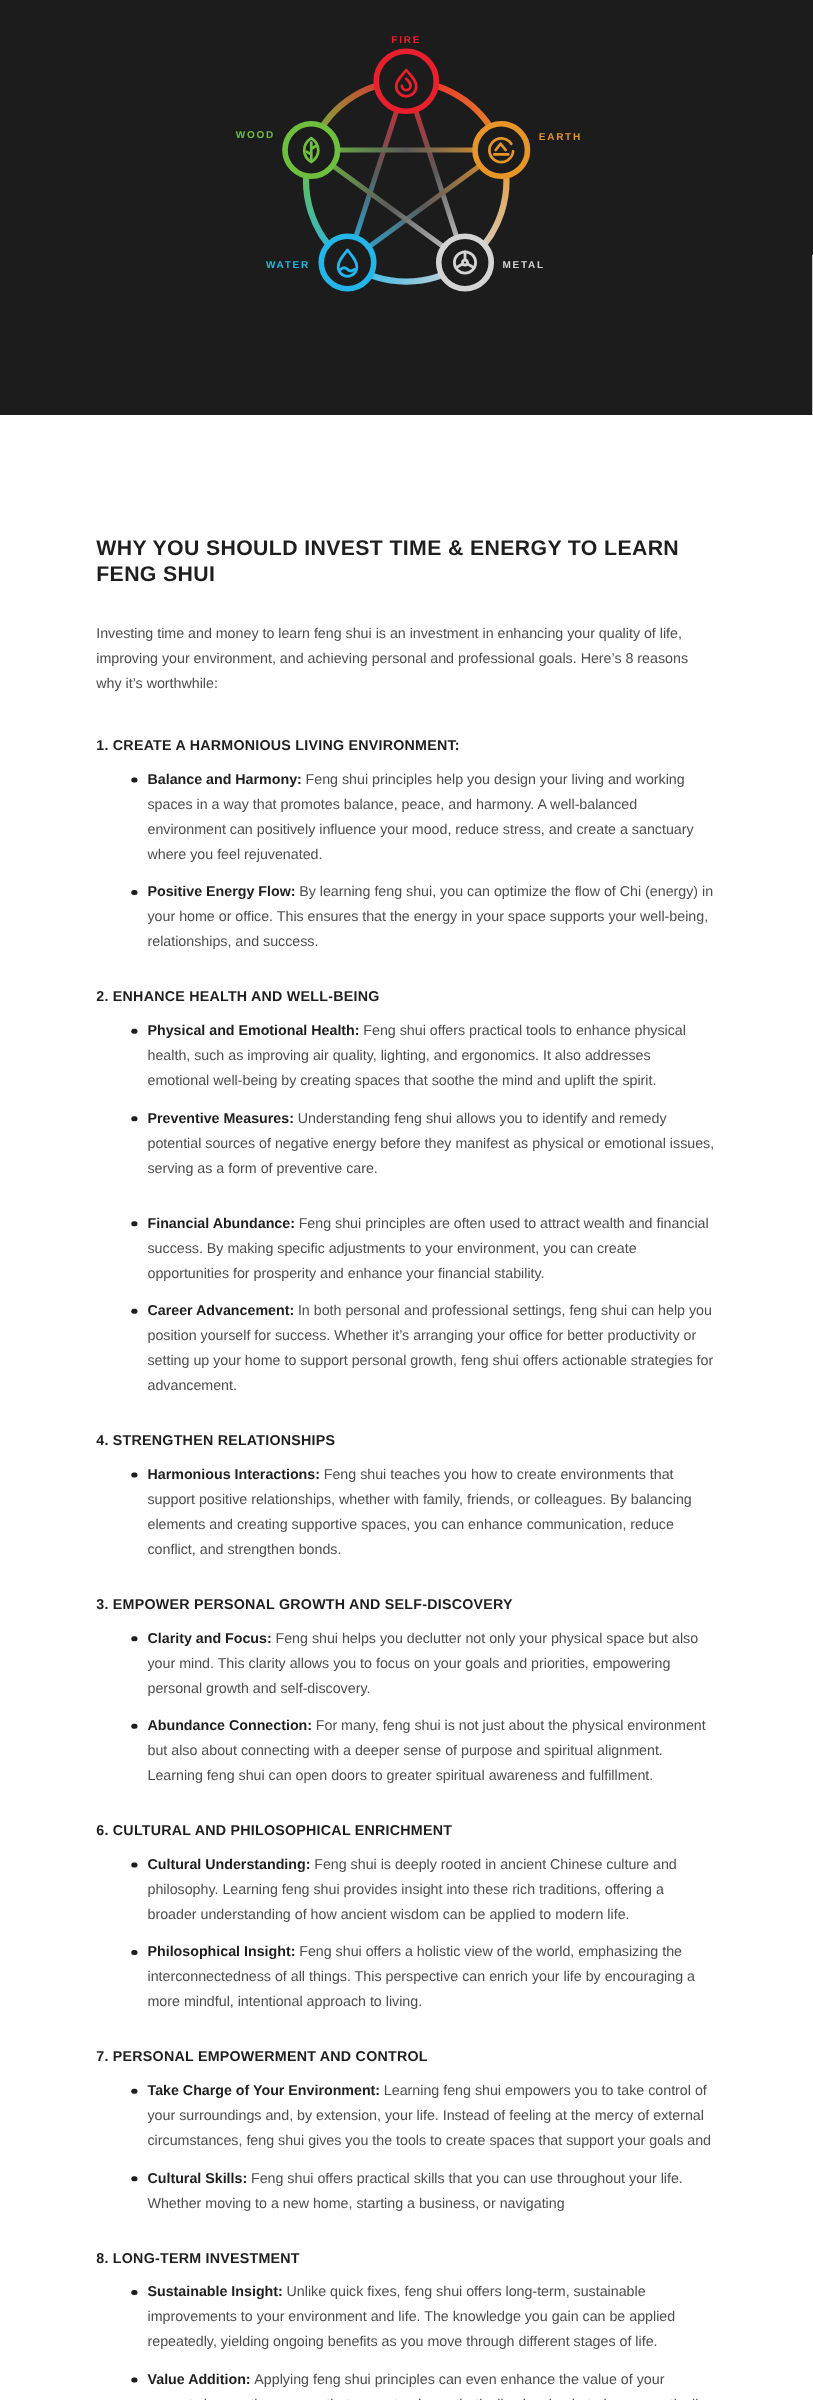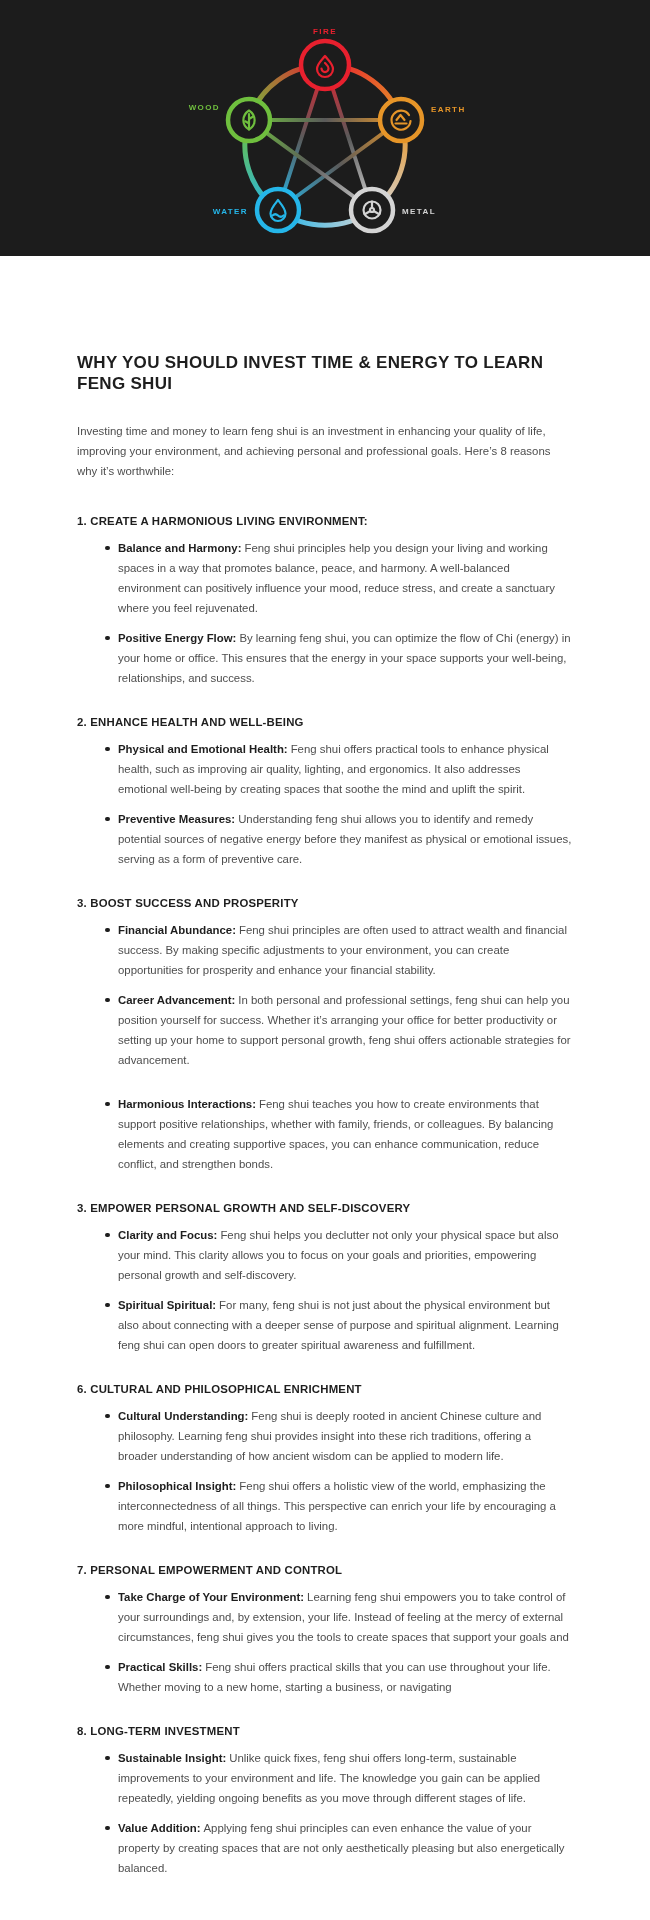--- a/index.html
+++ b/index.html
@@ -4,21 +4,21 @@
 <style>
   html, body { margin: 0; padding: 0; }
   body {
     width: 650px; height: 1920px; overflow: hidden;
     background: #ffffff;
     font-family: "Liberation Sans", sans-serif;
     -webkit-font-smoothing: antialiased;
   }
   
   .banner {
-    width: 650px; height: 256px;
+    width: 650px; height: 332px;
     background: #1c1c1c;
   }
   .banner svg { display: block; }
   .element-label {
     font-family: "Liberation Sans", sans-serif;
     font-size: 8px; font-weight: bold; letter-spacing: 1.4px;
   }
   
   .content {
     padding: 96px 77px 0 77px;
@@ -196,47 +196,47 @@
       <li>
         <span class="bullet-lead">Physical and Emotional Health:</span><span>Feng shui offers practical tools to enhance physical health, such as improving air quality, lighting, and ergonomics. It also addresses emotional well-being by creating spaces that soothe the mind and uplift the spirit.</span>
       </li>
       <li>
         <span class="bullet-lead">Preventive Measures:</span><span>Understanding feng shui allows you to identify and remedy potential sources of negative energy before they manifest as physical or emotional issues, serving as a form of preventive care.</span>
       </li>
     </ul>
   </section>
 
   <section class="section">
-    <h2 class="section-heading">3. BOOST SUCCESS AND PROSPERITY</h2>
     <ul class="bullets">
       <li>
         <span class="bullet-lead">Financial Abundance:</span><span>Feng shui principles are often used to attract wealth and financial success. By making specific adjustments to your environment, you can create opportunities for prosperity and enhance your financial stability.</span>
       </li>
       <li>
         <span class="bullet-lead">Career Advancement:</span><span>In both personal and professional settings, feng shui can help you position yourself for success. Whether it’s arranging your office for better productivity or setting up your home to support personal growth, feng shui offers actionable strategies for advancement.</span>
       </li>
     </ul>
   </section>
 
   <section class="section">
+    <h2 class="section-heading">4. STRENGTHEN RELATIONSHIPS</h2>
     <ul class="bullets">
       <li>
         <span class="bullet-lead">Harmonious Interactions:</span><span>Feng shui teaches you how to create environments that support positive relationships, whether with family, friends, or colleagues. By balancing elements and creating supportive spaces, you can enhance communication, reduce conflict, and strengthen bonds.</span>
       </li>
     </ul>
   </section>
 
   <section class="section">
     <h2 class="section-heading">3. EMPOWER PERSONAL GROWTH AND SELF-DISCOVERY</h2>
     <ul class="bullets">
       <li>
         <span class="bullet-lead">Clarity and Focus:</span><span>Feng shui helps you declutter not only your physical space but also your mind. This clarity allows you to focus on your goals and priorities, empowering personal growth and self-discovery.</span>
       </li>
       <li>
-        <span class="bullet-lead">Spiritual Spiritual:</span><span>For many, feng shui is not just about the physical environment but also about connecting with a deeper sense of purpose and spiritual alignment. Learning feng shui can open doors to greater spiritual awareness and fulfillment.</span>
+        <span class="bullet-lead">Abundance Connection:</span><span>For many, feng shui is not just about the physical environment but also about connecting with a deeper sense of purpose and spiritual alignment. Learning feng shui can open doors to greater spiritual awareness and fulfillment.</span>
       </li>
     </ul>
   </section>
 
   <section class="section">
     <h2 class="section-heading">6. CULTURAL AND PHILOSOPHICAL ENRICHMENT</h2>
     <ul class="bullets">
       <li>
         <span class="bullet-lead">Cultural Understanding:</span><span>Feng shui is deeply rooted in ancient Chinese culture and philosophy. Learning feng shui provides insight into these rich traditions, offering a broader understanding of how ancient wisdom can be applied to modern life.</span>
       </li>
@@ -246,21 +246,21 @@
     </ul>
   </section>
 
   <section class="section">
     <h2 class="section-heading">7. PERSONAL EMPOWERMENT AND CONTROL</h2>
     <ul class="bullets">
       <li>
         <span class="bullet-lead">Take Charge of Your Environment:</span><span>Learning feng shui empowers you to take control of your surroundings and, by extension, your life. Instead of feeling at the mercy of external circumstances, feng shui gives you the tools to create spaces that support your goals and</span>
       </li>
       <li>
-        <span class="bullet-lead">Practical Skills:</span><span>Feng shui offers practical skills that you can use throughout your life. Whether moving to a new home, starting a business, or navigating</span>
+        <span class="bullet-lead">Cultural Skills:</span><span>Feng shui offers practical skills that you can use throughout your life. Whether moving to a new home, starting a business, or navigating</span>
       </li>
     </ul>
   </section>
 
   <section class="section">
     <h2 class="section-heading">8. LONG-TERM INVESTMENT</h2>
     <ul class="bullets">
       <li>
         <span class="bullet-lead">Sustainable Insight:</span><span>Unlike quick fixes, feng shui offers long-term, sustainable improvements to your environment and life. The knowledge you gain can be applied repeatedly, yielding ongoing benefits as you move through different stages of life.</span>
       </li>

